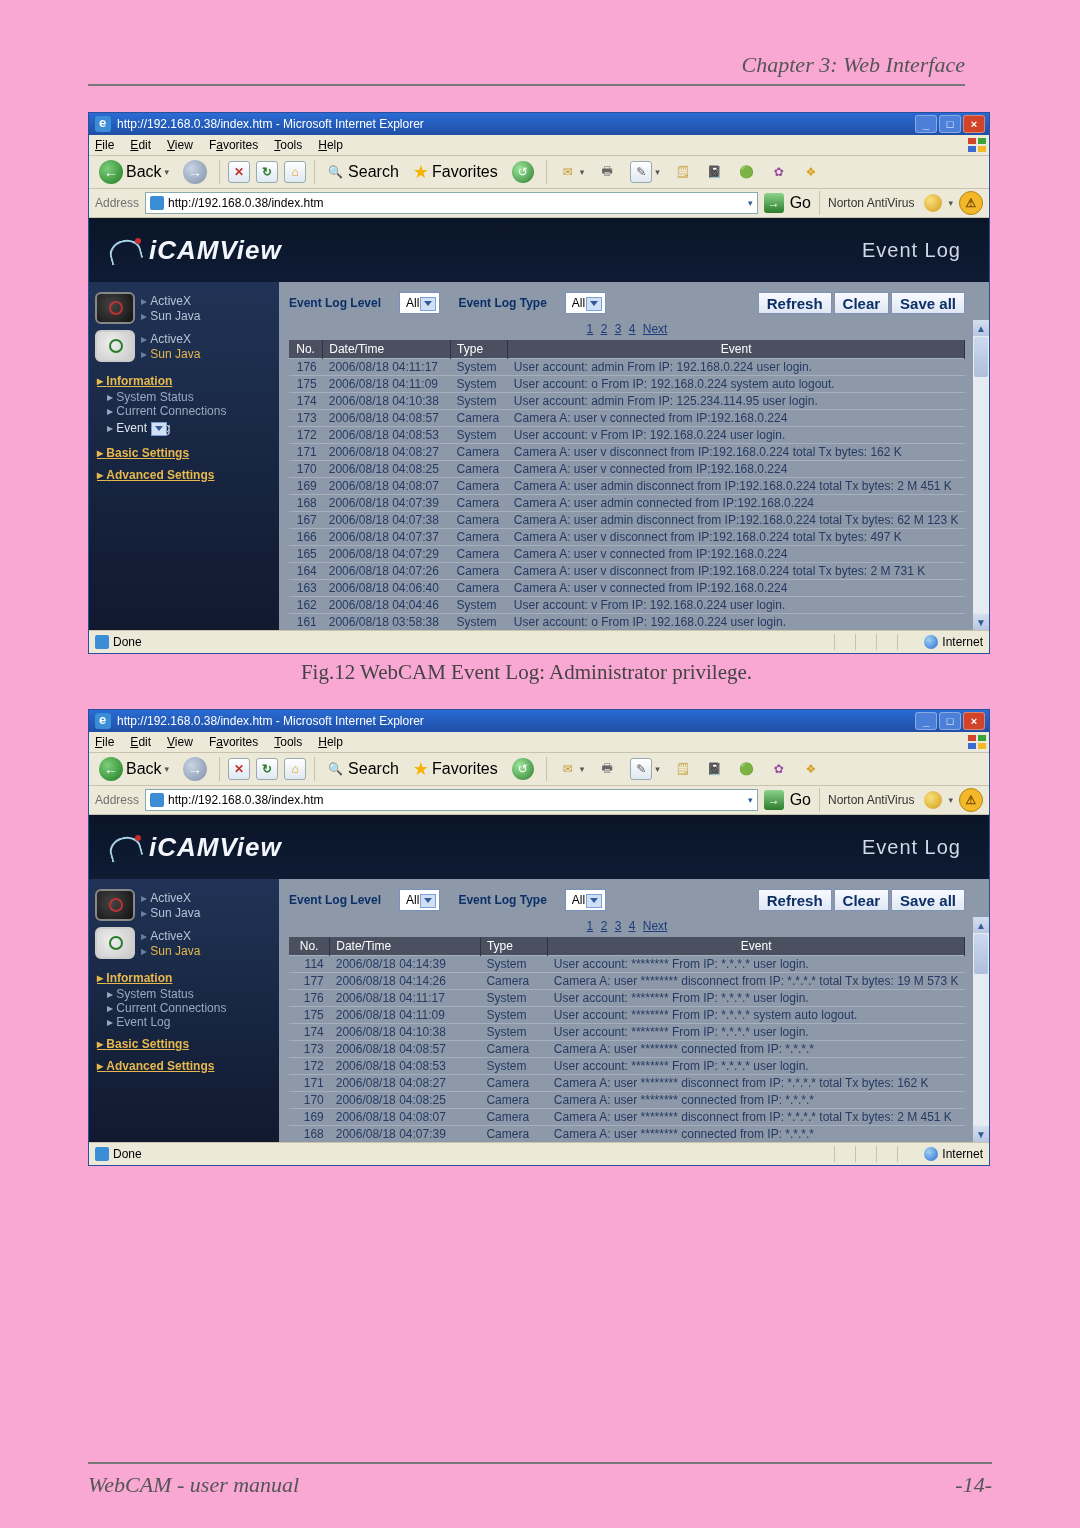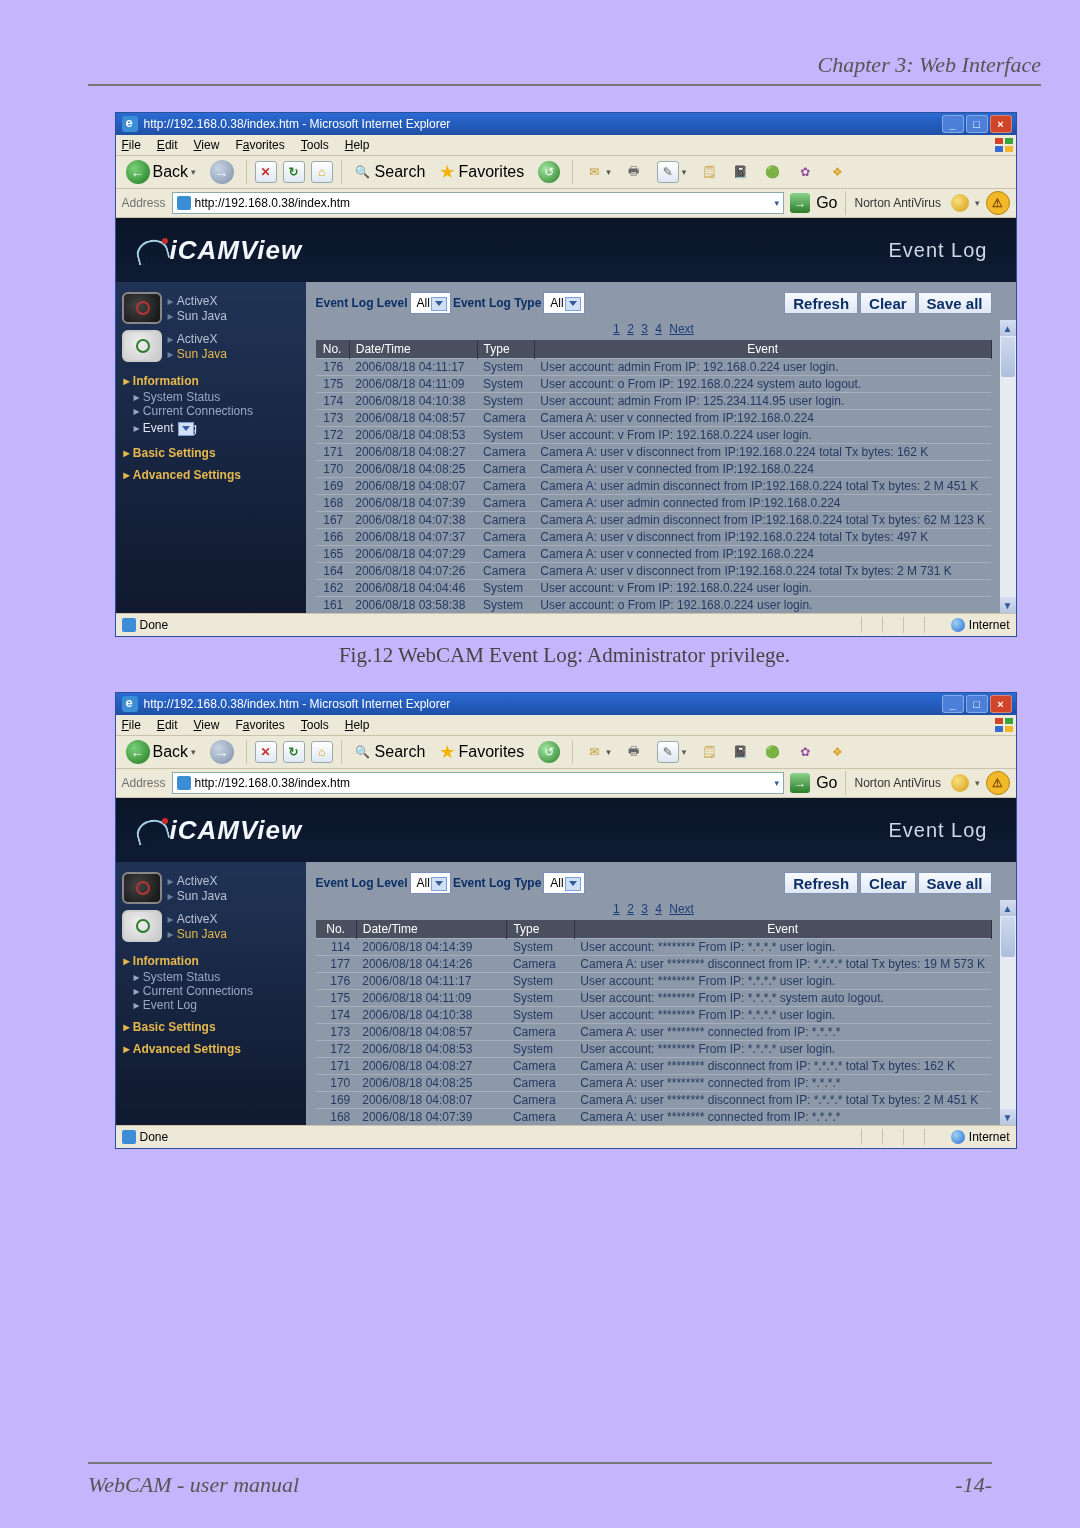--- a/index.html
+++ b/index.html
@@ -8,24 +8,24 @@
     height: 1528px;
     font-family: Georgia, "Times New Roman", serif;
     font-size: 18px;
     color: #222;
     background: #fff;
     box-sizing: border-box;
   }
   .page {
     width: 1080px;
     height: 1528px;
-    padding: 52px 39px 30px 88px;
+    padding: 52px 115px 30px 88px;
     box-sizing: border-box;
     position: relative;
-    background: #c4b5fd;
+    background: #f9a8d4;
   }
   .hdr {
     text-align: right;
     font-style: italic;
     color: #555;
     font-size: 22px;
     margin-bottom: 6px;
   }
   .rule {
     height: 2px;
@@ -113,21 +113,21 @@
   .nav { font-size:12px; color:#333; }
   .threat { width:22px; height:22px; border-radius:50%; background:#f2b82a; border:1px solid #b38512; display:flex; align-items:center; justify-content:center; margin-left:auto; }
 
   .cam-banner {
     height: 64px;
     background: linear-gradient(#0a1528, #0e1b33);
     display: flex; align-items: center; justify-content: space-between;
     padding: 0 28px 0 14px;
     color: #fff;
   }
-  .brand { display:flex; align-items:center; gap:0;justify-content:space-between; }
+  .brand { display:flex; align-items:center; gap:6px;justify-content:space-between; }
   .brand .mark { width:40px; height:32px; position:relative; }
   .brand .mark::before { content:""; position:absolute; width:28px; height:20px; border:2px solid #a7d2e6; border-radius:50% 50% 0 0 / 60% 60% 0 0; border-bottom:none; left:6px; top:6px; transform:rotate(-15deg); }
   .brand .mark::after { content:""; position:absolute; width:6px; height:6px; background:#c92a2a; border-radius:50%; right:2px; top:4px; }
   .brand .txt { font-style:italic; font-weight:bold; font-size:26px; letter-spacing:1px; color:#f2f5fa; }
   .brand .txt .sub { font-size:26px; font-style:italic; }
   .bannerTitle { color:#cfd9e8; font-size:20px; letter-spacing:1px; }
 
   .cam-body { display:flex;border-radius:10px; }
   .sidebar {
     width: 190px;
@@ -143,30 +143,30 @@
     width: 36px; height: 28px; border-radius: 6px; background: radial-gradient(circle at 40% 40%, #444, #111);
     border: 2px solid #888; position:relative;
   }
   .sb-camicon::after { content:""; position:absolute; width:10px; height:10px; border:2px solid #b33; border-radius:50%; left:12px; top:7px; }
   .sb-camicon.two { background: radial-gradient(circle at 40% 40%, #eee, #c8c8c8); border-color:#ccc; }
   .sb-camicon.two::after { border-color:#2a7c2a; }
   .sb-col { display:flex; flex-direction:column; gap:1px; }
   .sb-link { color:#b7c2d6; }
   .sb-link.y { color:#e6b84d; }
   .sb-link::before { content:"\25B8\00a0"; color:#6d7fa0; }
-  .sb-head { color:#e6b84d; font-weight:bold; margin: 8px 12px 2px 8px; }
+  .sb-head { color:#e6b84d; font-weight:bold; margin: 8px 12px 2px 8px; text-decoration: underline; }
   .sb-head::before { content:"\25B8\00a0"; color:#e6b84d; }
   .sb-sub { margin-left: 18px; color:#9aa8c2; }
   .sb-sub .sel { color:#dfe5ee; }
   .content {
     flex:1; background:#8d99a8;
     padding: 10px 10px 0 10px;
     position:relative;
   }
-  .ctrlbar { display:flex; align-items:center; gap:2px; font-size:12px; color:#0b2f66; font-weight:bold; margin-bottom:8px;justify-content:space-between; }
+  .ctrlbar { display:flex; align-items:center; gap:18px; font-size:12px; color:#0b2f66; font-weight:bold; margin-bottom:8px;justify-content:space-between; }
   .ctrlbar .lbl { color:#0b2f66; font-weight:bold; }
   .sel { height:20px; background:#fff; border:1px solid #7a8fba; padding:0 20px 0 6px; font-size:12px; position:relative; color:#000; font-weight:normal; display:inline-flex; align-items:center; }
   .sel::after { content:""; position:absolute; right:3px; top:4px; width:14px; height:12px; background:#cfe0f5; border:1px solid #7da0d8; }
   .sel::before { content:""; position:absolute; right:7px; top:8px; border-left:4px solid transparent; border-right:4px solid transparent; border-top:5px solid #355a9b; z-index:2; }
   .btns { margin-left:auto; display:flex; gap:2px; }
   .btn3 { height:20px; background:linear-gradient(#f8faff,#dfe7f3); border:1px solid #8093b4; padding:0 8px; font-size:15px; display:inline-flex; align-items:center; }
   .scrollcol { position:absolute; right:0; top:38px; bottom:0; width:16px; background:#e6ebf2; display:flex; flex-direction:column; }
   .sc-btn { height:16px; background:linear-gradient(#d4def0,#b8c7e0); display:flex;align-items:center;justify-content:center; color:#355a9b; font-size:10px; }
   .sc-thumb { height:40px; background:linear-gradient(#cdd9ee,#aebfdc); margin:1px; border-radius:2px; }
   .sc-track { flex:1; background:#e6ebf2; }
@@ -439,20 +439,26 @@
                   <td>Camera</td>
                   <td>Camera A: user v connected from IP:192.168.0.224</td>
                 </tr>
                 <tr>
                   <td class="no">164</td>
                   <td>2006/08/18 04:07:26</td>
                   <td>Camera</td>
                   <td>Camera A: user v disconnect from IP:192.168.0.224 total Tx bytes: 2 M 731 K</td>
                 </tr>
                 <tr>
+                  <td class="no">163</td>
+                  <td>2006/08/18 04:06:40</td>
+                  <td>Camera</td>
+                  <td>Camera A: user v connected from IP:192.168.0.224</td>
+                </tr>
+                <tr>
                   <td class="no">162</td>
                   <td>2006/08/18 04:04:46</td>
                   <td>System</td>
                   <td>User account: v From IP: 192.168.0.224 user login.</td>
                 </tr>
                 <tr>
                   <td class="no">161</td>
                   <td>2006/08/18 03:58:38</td>
                   <td>System</td>
                   <td>User account: o From IP: 192.168.0.224 user login.</td>

